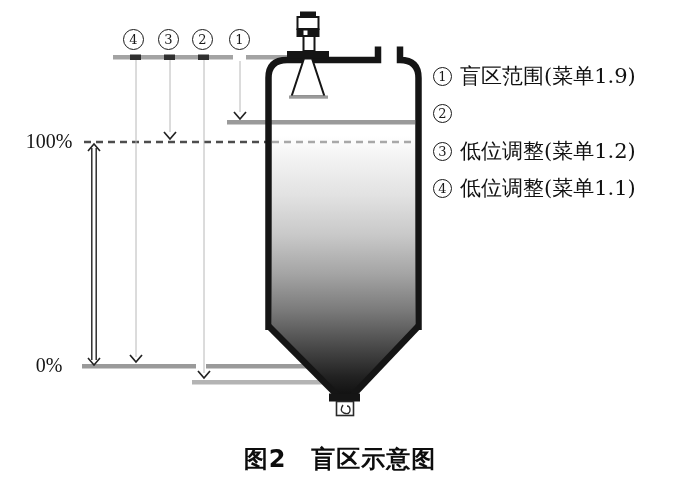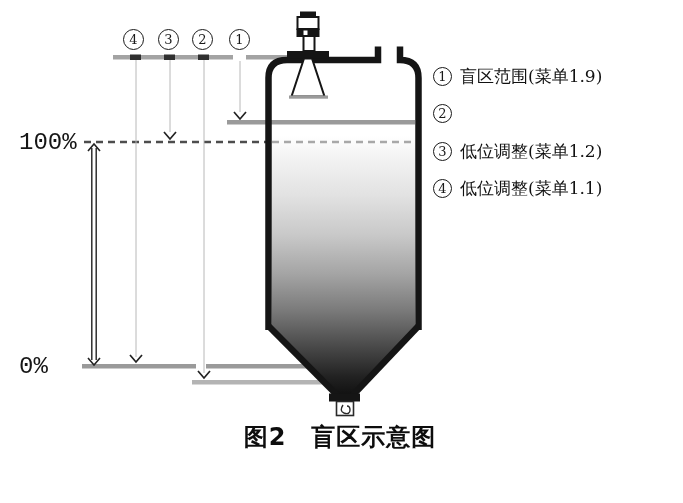--- a/index.html
+++ b/index.html
@@ -11,39 +11,39 @@
   svg{display:block;}
   
   .marker-circle{
     position:absolute;width:21px;height:21px;border:1.6px solid #1a1a1a;border-radius:50%;
     display:flex;align-items:center;justify-content:center;
     font-size:13px;line-height:1;font-family:"DejaVu Serif", serif;box-sizing:border-box;
     background:#fff;
   }
   
   .pct-label{
-    position:absolute;font-size:24px;line-height:1;text-align:left;width:60px;
-    font-family:Liberation Mono, monospace;color:#151515;
+    position:absolute;font-size:20px;line-height:1;text-align:center;width:60px;
+    font-family:Liberation Serif, serif;color:#151515;
   }
   
   .legend-row{
     position:absolute;left:433px;display:flex;align-items:center;gap:8px;height:24px;
   }
   .legend-circle{
     width:19px;height:19px;border:1.5px solid #1a1a1a;border-radius:50%;flex:0 0 auto;
     display:flex;align-items:center;justify-content:center;font-size:13px;line-height:1;
     box-sizing:border-box;background:#fff;
   }
   .legend-label{
-    font-size:17px;line-height:1;white-space:nowrap;color:#111;
+    font-size:21px;line-height:1;white-space:nowrap;color:#111;
     font-family:"DejaVu Serif", serif;
   }
   
   .caption{
-    position:absolute;left:170px;top:421px;width:340px;text-align:center;
+    position:absolute;left:170px;top:443px;width:340px;text-align:center;
     font-size:24px;font-weight:bold;letter-spacing:1px;color:#0d0d0d;
     font-family:"DejaVu Sans", sans-serif;
   }
 </style>
 </head>
 <body>
 
 <div class="page">
 
   <svg class="abs" style="left:0;top:0" width="683" height="503" viewBox="0 0 683 503">

